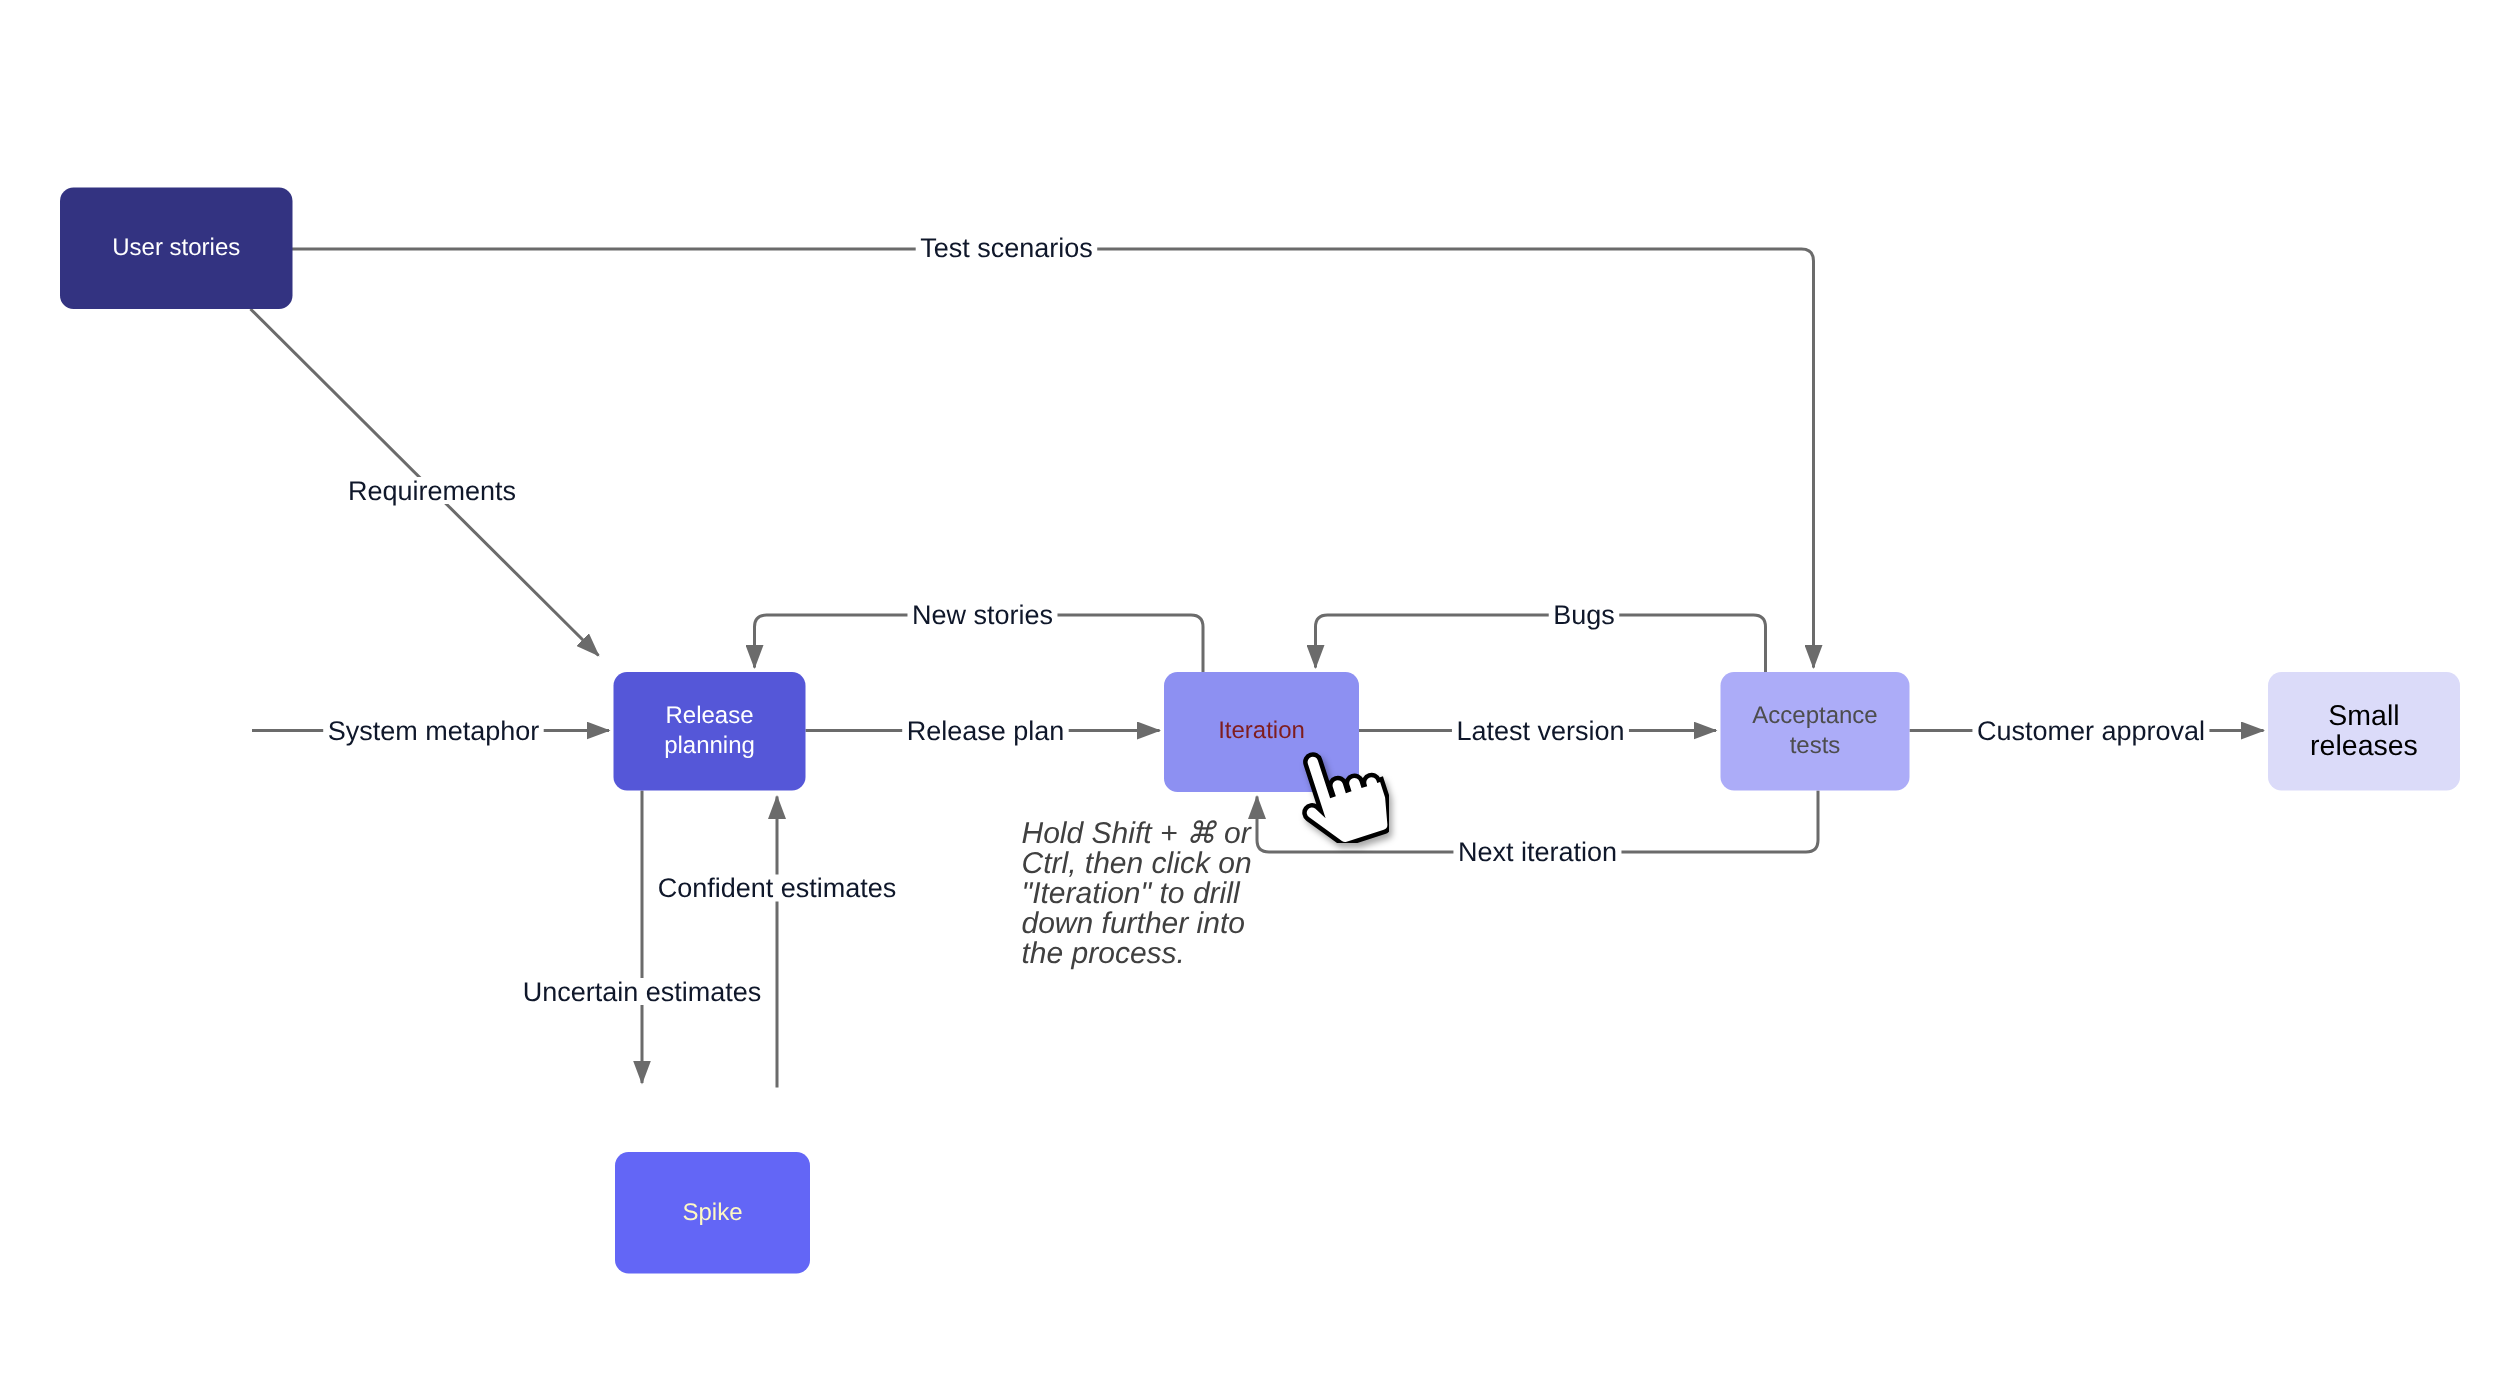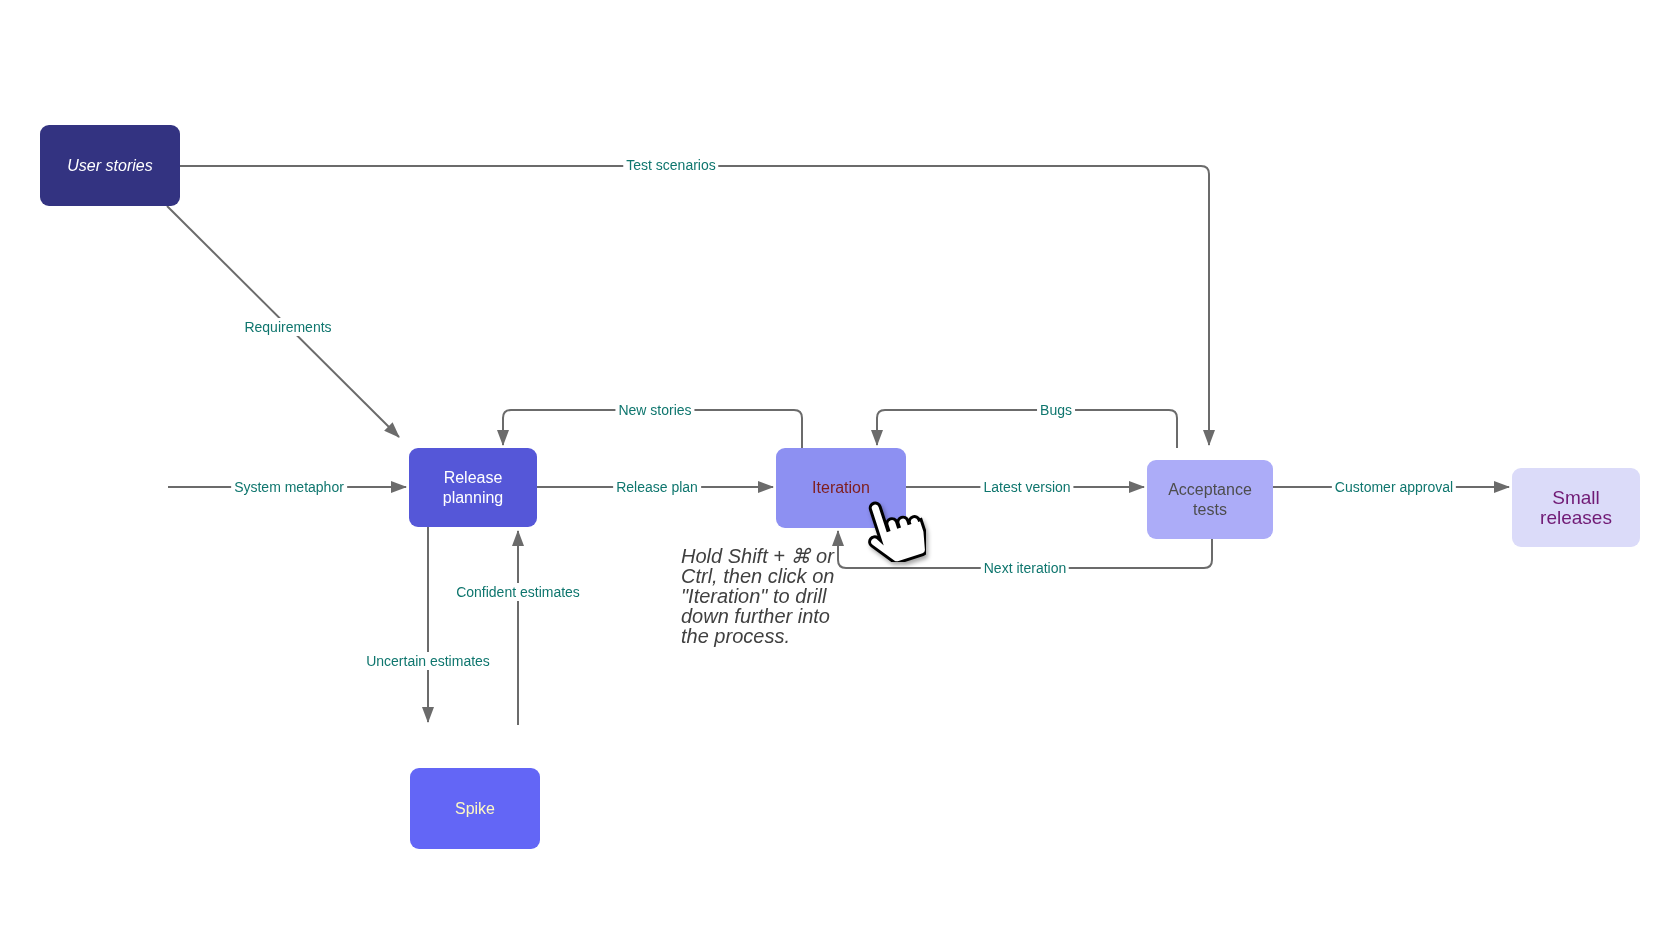--- a/index.html
+++ b/index.html
@@ -19,22 +19,22 @@
     text-align:center;
     font-size:16px;line-height:20px;
     color:#ffffff;
     padding:4px;box-sizing:border-box;
   }
   .node.big{font-size:19px;}
   .edge-label{
     position:absolute;
     transform:translate(-50%,-50%);
     background:#ffffff;
-    color:#0f766e;
-    font-size:14px;line-height:16px;
+    color:#0f172a;
+    font-size:18px;line-height:16px;
     padding:1px 3px;
     white-space:nowrap;
   }
   #drill-note{
     position:absolute;left:681px;top:546px;
     width:170px;
     font-size:20px;line-height:20px;
     font-style:italic;
     color:#404040;
     white-space:pre-line;
@@ -62,32 +62,32 @@
     <path class="edge" d="M 537 487 L 773 487" marker-end="url(#arrow)"></path>
     <path class="edge" d="M 802 448 L 802 418 Q 802 410 794 410 L 511 410 Q 503 410 503 418 L 503 445" marker-end="url(#arrow)"></path>
     <path class="edge" d="M 1177 448 L 1177 418 Q 1177 410 1169 410 L 885 410 Q 877 410 877 418 L 877 445" marker-end="url(#arrow)"></path>
     <path class="edge" d="M 906 487 L 1144 487" marker-end="url(#arrow)"></path>
     <path class="edge" d="M 1212 527 L 1212 560 Q 1212 568 1204 568 L 846 568 Q 838 568 838 560 L 838 531" marker-end="url(#arrow)"></path>
     <path class="edge" d="M 1273 487 L 1509 487" marker-end="url(#arrow)"></path>
     <path class="edge" d="M 428 527 L 428 722" marker-end="url(#arrow)"></path>
     <path class="edge" d="M 518 725 L 518 531" marker-end="url(#arrow)"></path>
   </svg>
 
-  <div class="node" style="left: 40px; top: 125px; width: 140px; height: 81px; background: rgb(51, 51, 129); color: rgb(255, 255, 255); font-style: italic;">User stories</div>
+  <div class="node" style="left: 40px; top: 125px; width: 155px; height: 81px; background: rgb(51, 51, 129); color: rgb(255, 255, 255);">User stories</div>
 
 
   <div class="node" style="left: 409px; top: 448px; width: 128px; height: 79px; background: rgb(85, 87, 216); color: rgb(255, 255, 255);">Release planning</div>
 
   <div class="node" style="left: 410px; top: 768px; width: 130px; height: 81px; background: rgb(99, 102, 246); color: #fef9c3;">Spike</div>
 
   <div class="node" style="left: 776px; top: 448px; width: 130px; height: 80px; background: rgb(141, 144, 242); color: #7f1d1d;">Iteration</div>
 
-  <div class="node" style="left: 1147px; top: 448px; width: 126px; height: 79px; background: rgb(172, 172, 248); color: rgb(77, 77, 77); margin-top: 12px;">Acceptance tests</div>
+  <div class="node" style="left: 1147px; top: 448px; width: 126px; height: 79px; background: rgb(172, 172, 248); color: rgb(77, 77, 77);">Acceptance tests</div>
 
-  <div class="node big" style="left: 1512px; top: 448px; width: 128px; height: 79px; background: rgb(219, 219, 249); color: #701a75; margin-top: 20px;">Small releases</div>
+  <div class="node big" style="left: 1512px; top: 448px; width: 128px; height: 79px; background: rgb(219, 219, 249); color: #000000;">Small releases</div>
 
   <div class="edge-label" style="left:671px;top:165px;">Test scenarios</div>
   <div class="edge-label" style="left:288px;top:327px;">Requirements</div>
   <div class="edge-label" style="left:289px;top:487px;">System metaphor</div>
   <div class="edge-label" style="left:657px;top:487px;">Release plan</div>
   <div class="edge-label" style="left:655px;top:410px;">New stories</div>
   <div class="edge-label" style="left:1056px;top:410px;">Bugs</div>
   <div class="edge-label" style="left:1027px;top:487px;">Latest version</div>
   <div class="edge-label" style="left:1025px;top:568px;">Next iteration</div>
   <div class="edge-label" style="left:1394px;top:487px;">Customer approval</div>

